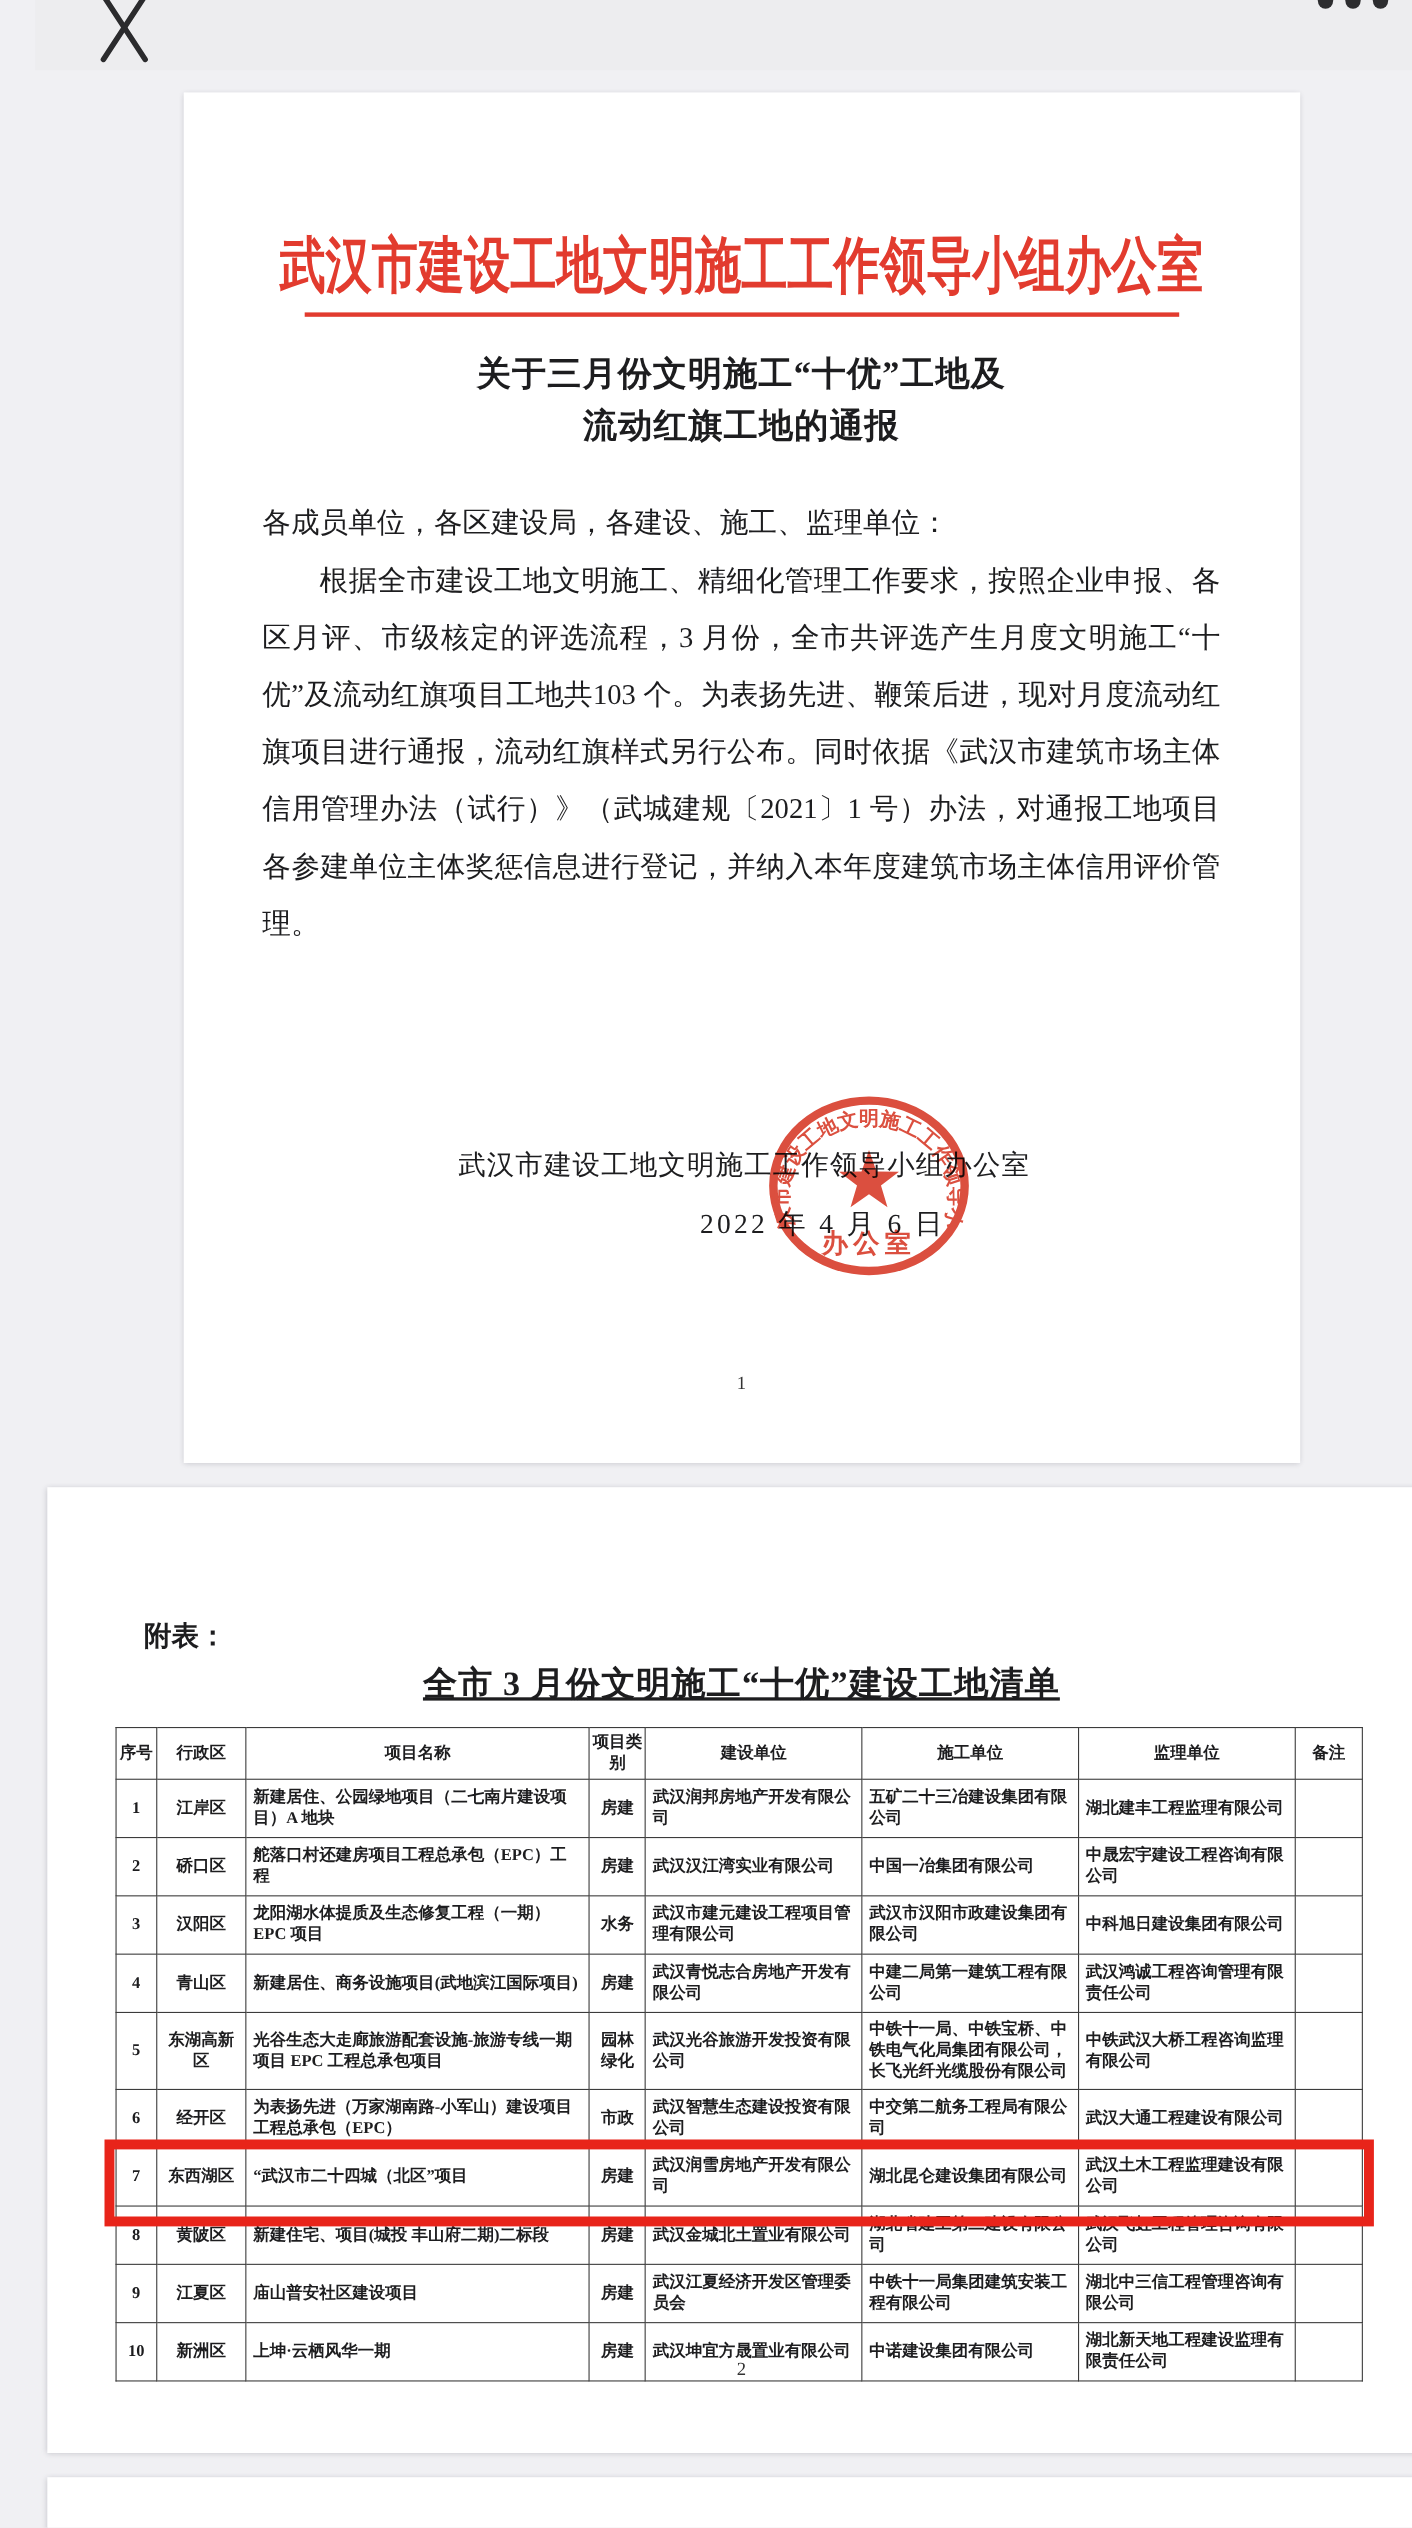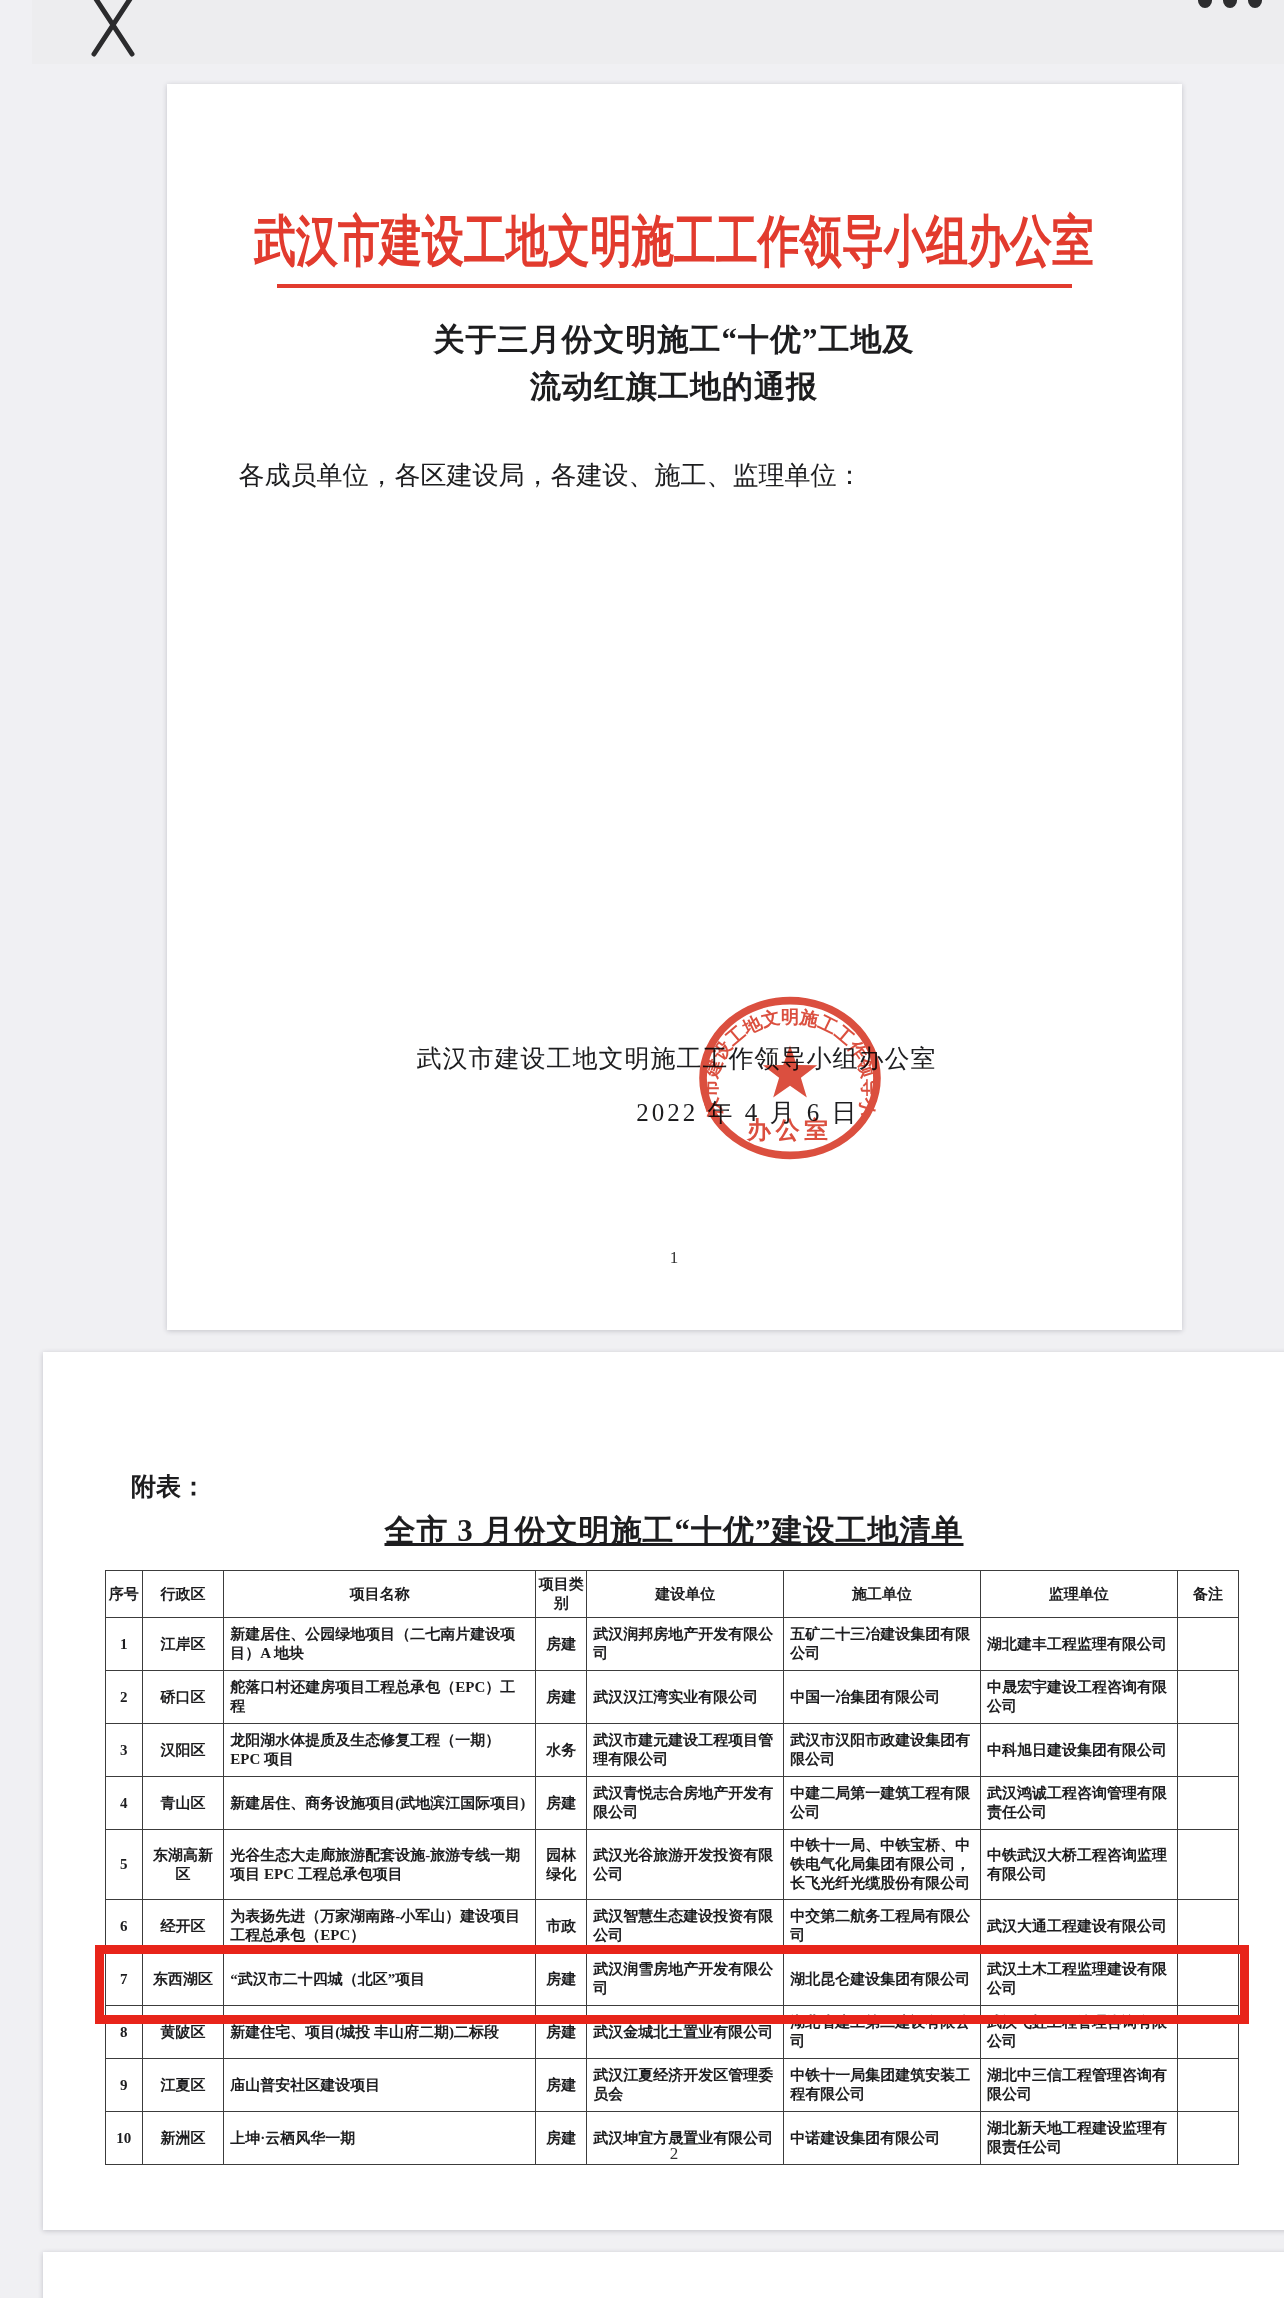--- a/index.html
+++ b/index.html
@@ -76,20 +76,21 @@
   <section class="page page1">
     <h1 class="letterhead">武汉市建设工地文明施工工作领导小组办公室</h1>
     <div class="red-rule"></div>
 
     <h2 class="doc-title">
       <span>关于三月份文明施工“十优”工地及</span><br>
       <span>流动红旗工地的通报</span>
     </h2>
 
     <p class="salutation">各成员单位，各区建设局，各建设、施工、监理单位：</p>
+    <p class="body-para">根据全市建设工地文明施工、精细化管理工作要求，按照企业申报、各区月评、市级核定的评选流程，3 月份，全市共评选产生月度文明施工“十优”及流动红旗项目工地共103 个。为表扬先进、鞭策后进，现对月度流动红旗项目进行通报，流动红旗样式另行公布。同时依据《武汉市建筑市场主体信用管理办法（试行）》（武城建规〔2021〕1 号）办法，对通报工地项目各参建单位主体奖惩信息进行登记，并纳入本年度建筑市场主体信用评价管理。</p>
 
 
     <div class="signer">武汉市建设工地文明施工工作领导小组办公室</div>
     <div class="sig-date">2022 年 4 月 6 日</div>
 
     <svg class="seal" width="192" height="172" viewBox="0 0 200 180">
       <ellipse cx="100" cy="90" rx="91" ry="81" fill="none" stroke="#d8402e" stroke-width="8"></ellipse>
       <path id="sealArc" d="M 26 120 A 77 69 0 1 1 174 120" fill="none"></path>
       <text font-size="19" font-weight="bold" fill="#d8402e" font-family="Liberation Serif, serif">
         <textPath href="#sealArc" startOffset="50%" text-anchor="middle">武汉市建设工地文明施工工作领导小组</textPath>

